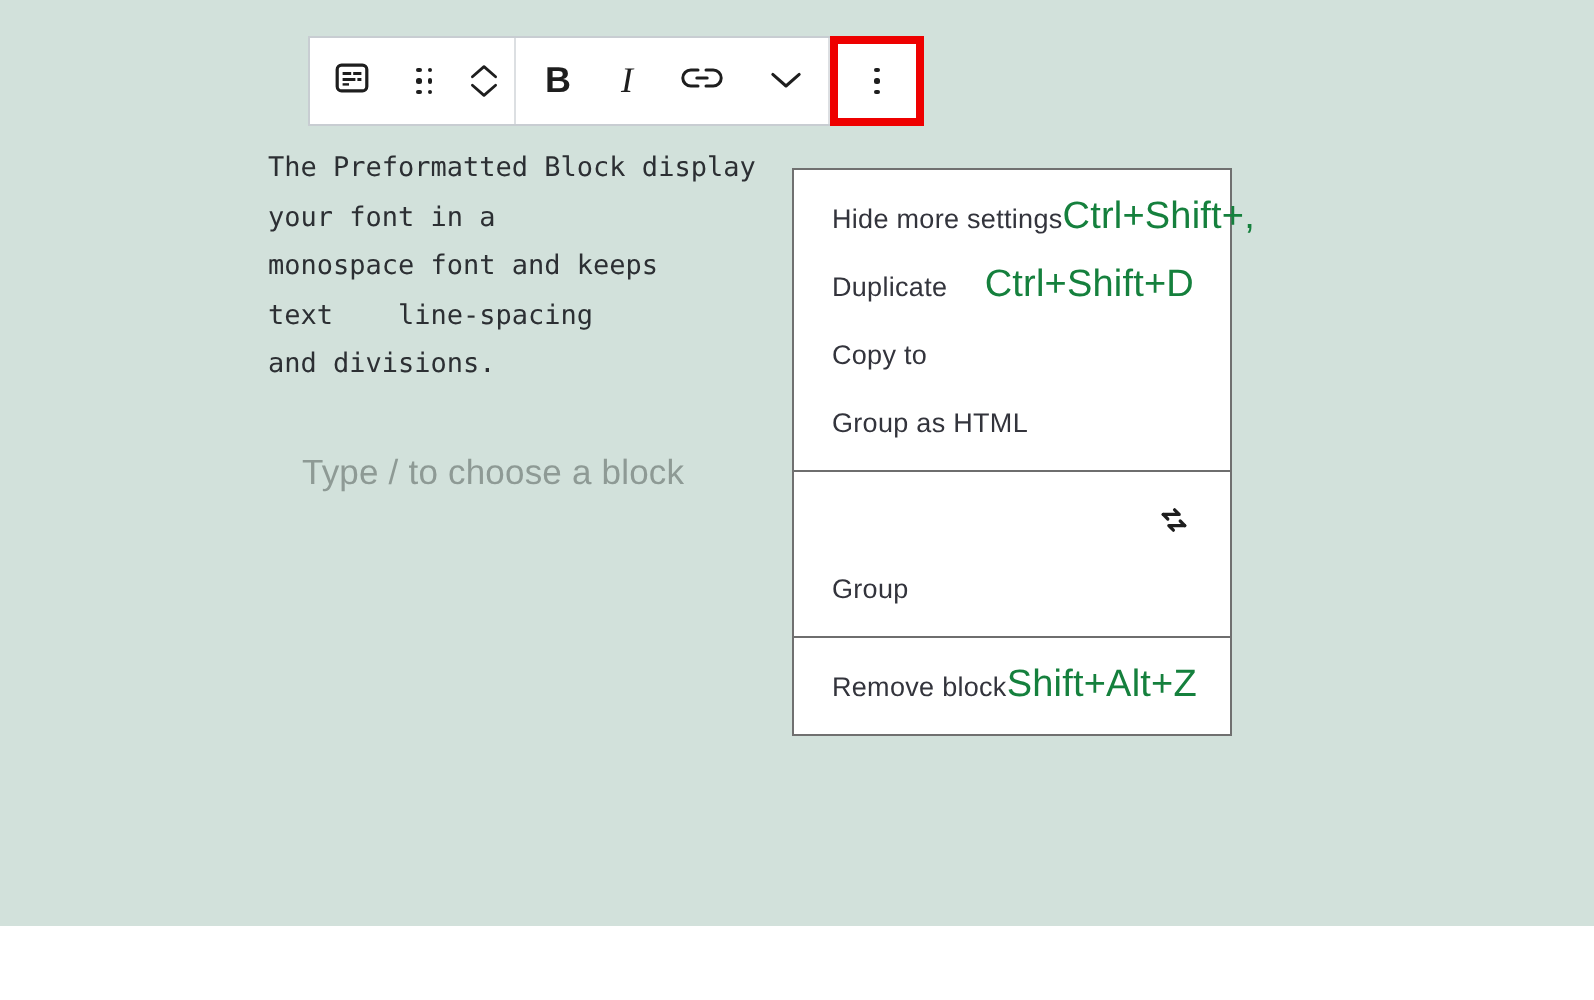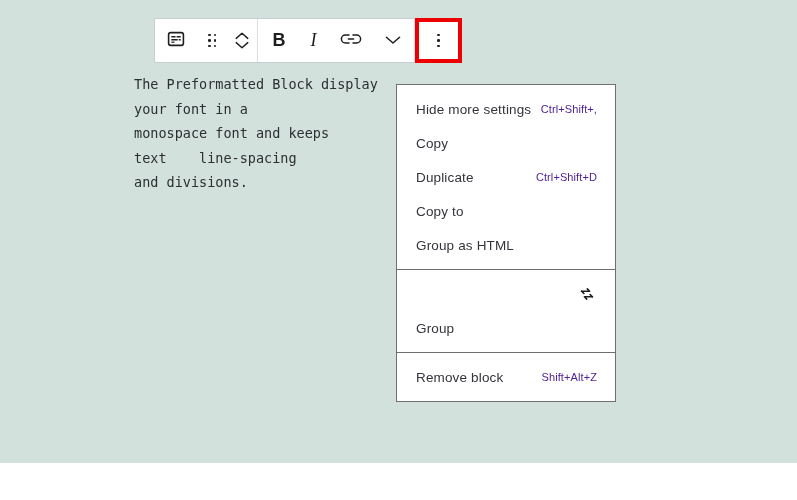--- a/index.html
+++ b/index.html
@@ -182,22 +182,22 @@
     white-space: nowrap;
   }
   .menu-label {
     font-size: 13.5px;
     color: #33343c;
     letter-spacing: 0.15px;
     flex: 0 0 auto;
   }
   .menu-spacer { flex: 1 1 auto; }
   .menu-shortcut {
-    font-size: 11px;
-    color: #4c1d95;
+    font-size: 19px;
+    color: #15803d;
     letter-spacing: 0.1px;
     flex: 0 0 auto;
   }
   .menu-icon {
     flex: 0 0 auto;
     display: flex;
     align-items: center;
     justify-content: center;
     color: #1e1e1e;
   }
@@ -215,20 +215,21 @@
   <div class="editor-bg"></div>
 
   <div class="content-col">
     <div class="pre-block">The Preformatted Block display</div>
     <div class="pre-block">your font in a</div>
     <div class="pre-block">monospace font and keeps</div>
     <div class="pre-block">text    line-spacing</div>
     <div class="pre-block">and divisions.</div>
   </div>
 
+  <div class="placeholder-block">Type / to choose a block</div>
 
   <div class="toolbar">
 
     <div class="tb-group">
       <button class="tb-btn">
         <span>
           <svg width="20" height="20" viewBox="0 0 20 20" fill="none" xmlns="http://www.w3.org/2000/svg">
             <rect x="2.6" y="3.6" width="14.8" height="12.8" rx="2.2" stroke="#1e1e1e" stroke-width="1.6"></rect>
             <rect x="5.3" y="7.0" width="4.3" height="1.5" fill="#1e1e1e"></rect>
             <rect x="10.6" y="7.0" width="4.1" height="1.5" fill="#1e1e1e"></rect>
@@ -306,25 +307,20 @@
 
   <div class="menu">
 
     <div class="menu-group">
       <div class="menu-item">
         <span class="menu-label">Hide more settings</span>
         <span class="menu-spacer"></span>
         <span class="menu-shortcut">Ctrl+Shift+,</span>
       </div>
       <div class="menu-item">
-        <span class="menu-label">Copy</span>
-        <span class="menu-spacer"></span>
-        <span class="menu-shortcut"></span>
-      </div>
-      <div class="menu-item">
         <span class="menu-label">Duplicate</span>
         <span class="menu-spacer"></span>
         <span class="menu-shortcut">Ctrl+Shift+D</span>
       </div>
       <div class="menu-item">
         <span class="menu-label">Copy to</span>
         <span class="menu-spacer"></span>
         <span class="menu-shortcut"></span>
       </div>
       <div class="menu-item">

